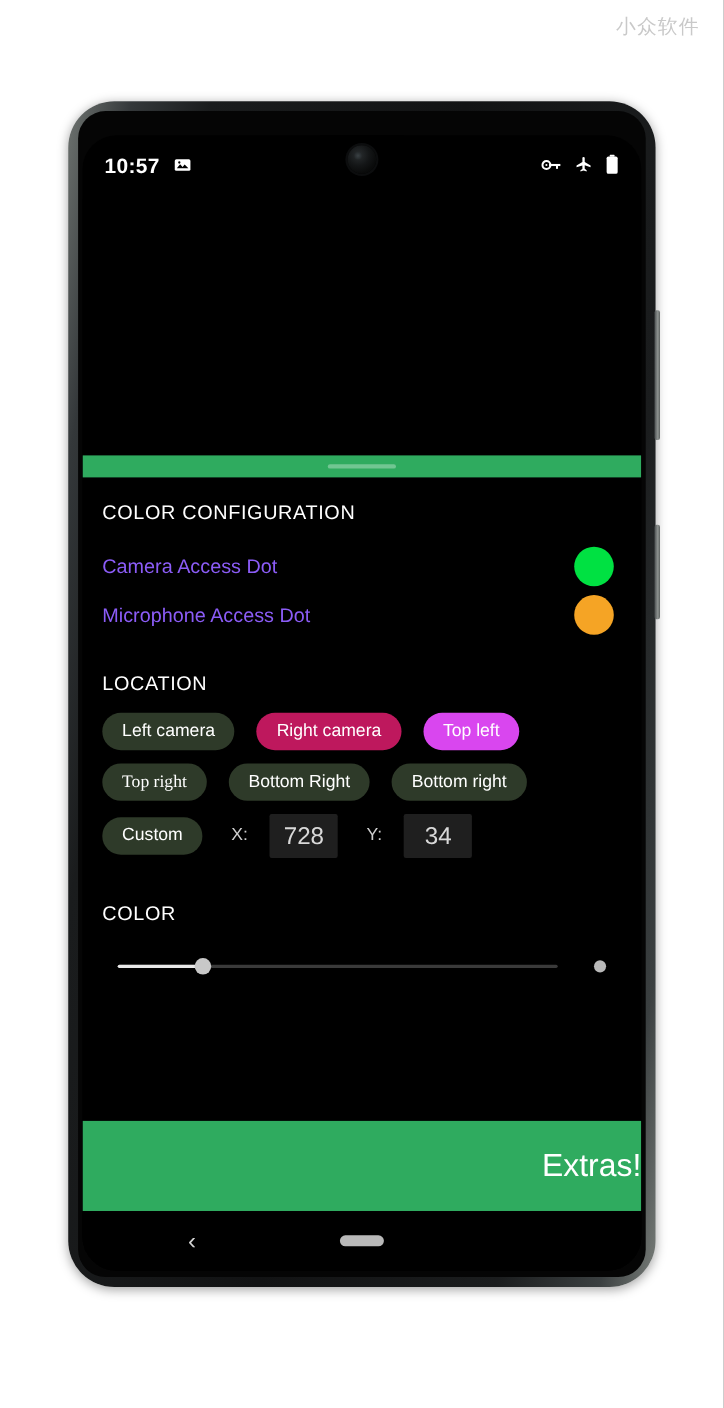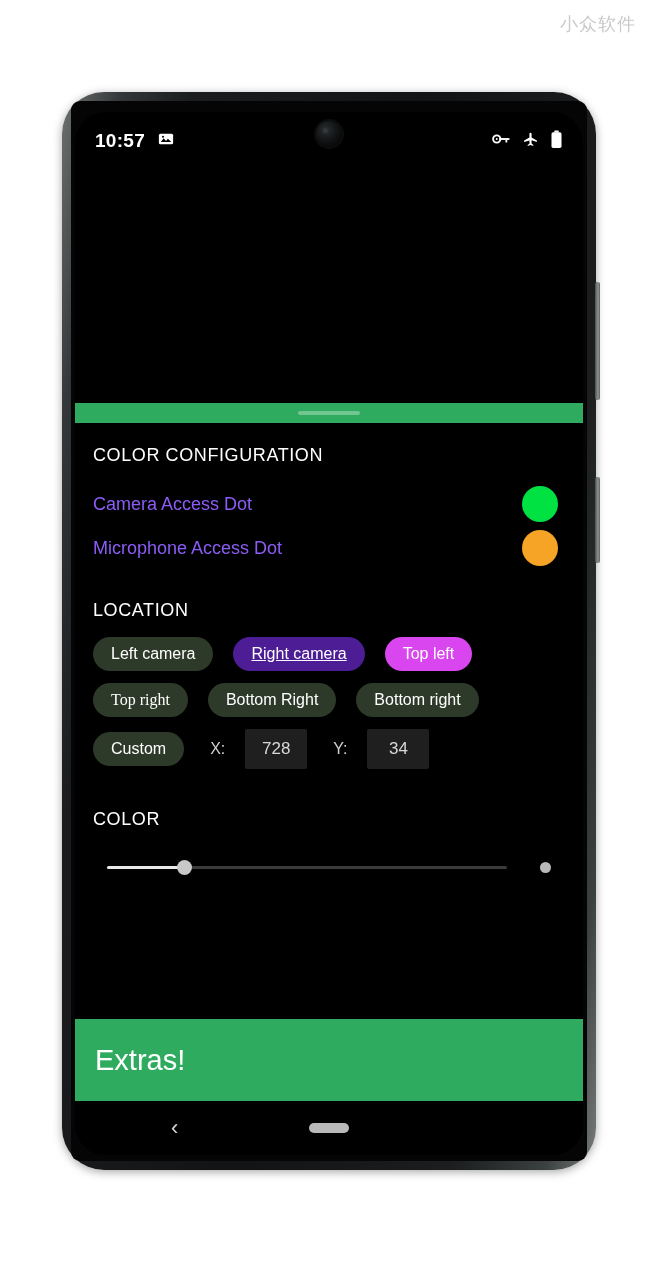--- a/index.html
+++ b/index.html
@@ -32,23 +32,23 @@
     width: 534px;
     height: 1078px;
     border-radius: 42px;
     background: linear-gradient(100deg,#6e7370 0%, #34383a 8%, #1a1c1d 18%, #121314 50%, #1b1d1e 80%, #3b4041 93%, #787d79 100%);
     padding: 9px;
     box-shadow: 0 2px 10px rgba(0,0,0,.35);
   }
   #phone-inner-bezel {
     width: 100%;
     height: 100%;
-    border-radius: 9px;
+    border-radius: 25px;
     background: #050505;
-    padding: 11px 4px 6px 4px;
+    padding: 22px 4px 6px 4px;
     position: relative;
     overflow: hidden;
   }
   #screen {
     position: relative;
     width: 100%;
     height: 100%;
     border-radius: 31px;
     background: #000000;
     overflow: hidden;
@@ -157,21 +157,21 @@
     background: #2e3a29;
     white-space: nowrap;
     line-height: 1;
   }
   .chip.selected { background: #61bd7e; color: #ffffff; }
 
   .coord-label { color: #cfcfcf; font-size: 16px; margin-left: 6px; }
   .coord-input {
     background: #1f1f1f;
     color: #d8d8d8;
-    font-size: 17px;
+    font-size: 22px;
     width: 62px;
     height: 40px;
     display: flex; align-items: center; justify-content: center;
     border-radius: 2px;
   }
 
   
   #size-slider-wrap {
     position: relative;
     height: 42px;
@@ -197,20 +197,21 @@
     background: #b9b9b9;
   }
 
   
   #extras-banner {
     flex: none;
     height: 82px;
     background: #2fab5f;
     display: flex; align-items: center;
     padding-left: 20px;
+    justify-content: flex-end;
   }
   #extras-label { color: #ffffff; font-size: 29px; }
 
   
   #nav-bar {
     flex: none;
     height: 54px;
     background: #000000;
     position: relative;
   }
@@ -299,21 +300,21 @@
               <span class="color-row-label">Microphone Access Dot</span>
               <span class="color-swatch" id="mic-dot-swatch" style="background: rgb(245, 164, 37);"></span>
             </div>
           </div>
 
           <div id="location-section">
             <div class="section-title">LOCATION</div>
 
             <div class="chip-row">
               <span class="chip" style="background: rgb(46, 58, 41);">Left camera</span>
-              <span class="chip selected" style="background: #4c1d95; text-decoration: underline;">Right camera</span>
+              <span class="chip selected" style="background: #be185d;">Right camera</span>
               <span class="chip" style="background: #d946ef;">Top left</span>
             </div>
 
             <div class="chip-row">
               <span class="chip" style="background: rgb(46, 58, 41); font-family: Liberation Serif, serif;">Top right</span>
               <span class="chip" style="background: rgb(46, 58, 41);">Bottom Right</span>
               <span class="chip" style="background: rgb(46, 58, 41);">Bottom right</span>
             </div>
 
             <div class="chip-row">

